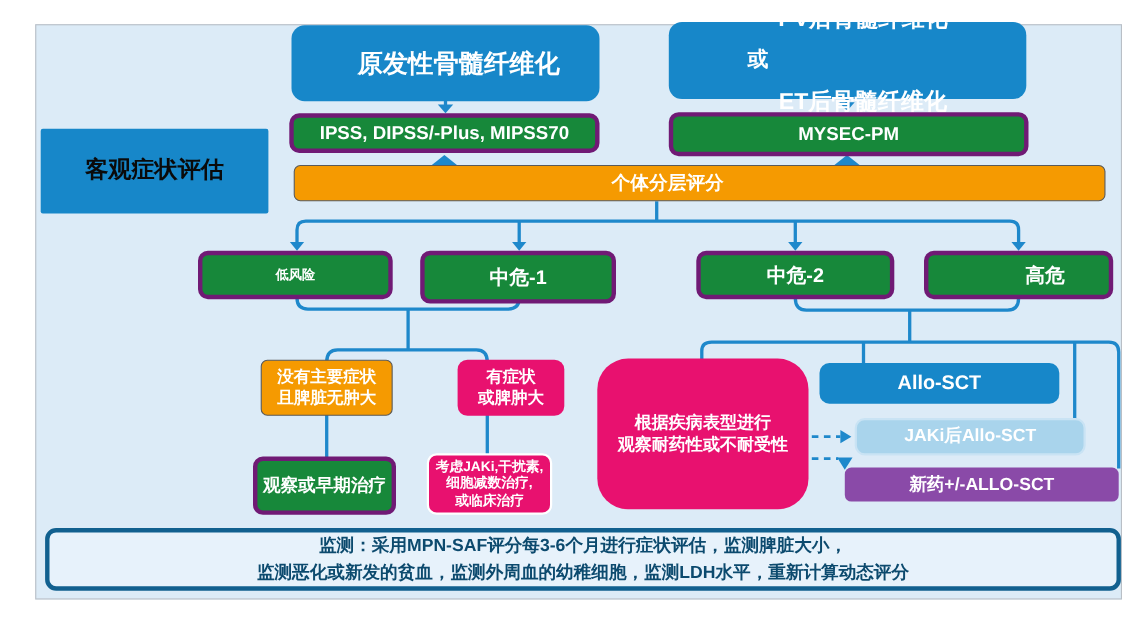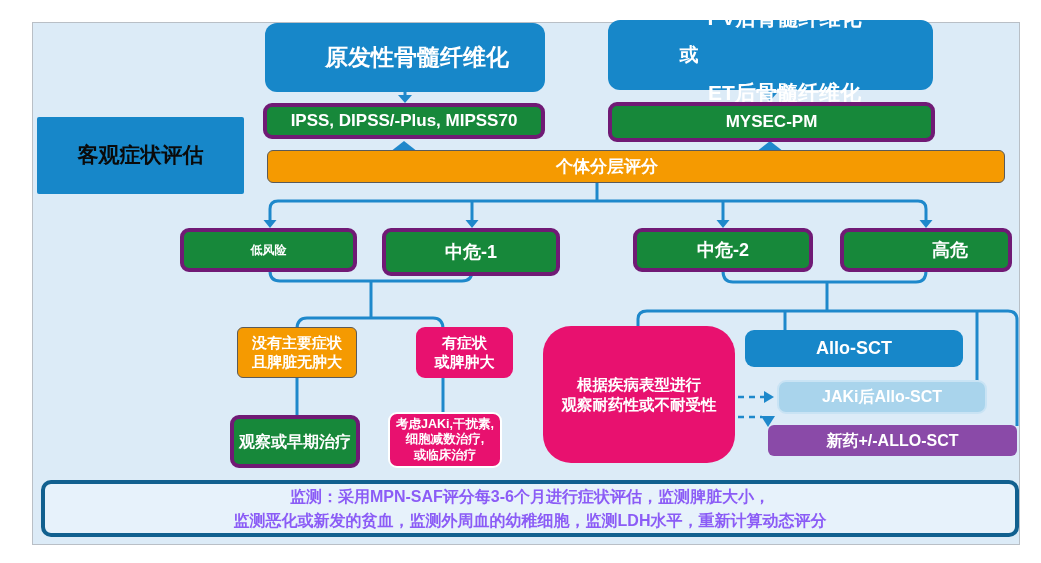--- a/index.html
+++ b/index.html
@@ -13,21 +13,21 @@
   .ah{fill:var(--connector);stroke:none;}
   .box{position:absolute;display:flex;align-items:center;justify-content:center;
        box-sizing:border-box;font-weight:bold;color:#fff;text-align:center;line-height:1.25;}
   .blue{background:var(--blue);border-radius:12px;}
   .green{background:var(--green);border:4px solid #701a75;border-radius:9px;}
   .orange{background:var(--orange);border:1.5px solid #5a5a5a;border-radius:6px;}
   .pink{background:var(--pink);border-radius:9px;}
   .lightblue{background:var(--light-blue);border:2px solid #c9e3f4;border-radius:9px;}
   .purple{background:var(--purple);border-radius:6px;}
   .monitor{background:var(--monitor-bg);border:4px solid var(--monitor-border);
-           border-radius:10px;color:#8b5cf6;}
+           border-radius:10px;color:#0c4a6e;}
   .blacktext{color:#0a0a0a;}
 </style>
 </head>
 <body>
 
 <div id="stage">
 
   <div id="panel"></div>
 
   <svg id="wires" viewBox="0 0 1041 563" xmlns="http://www.w3.org/2000/svg">

